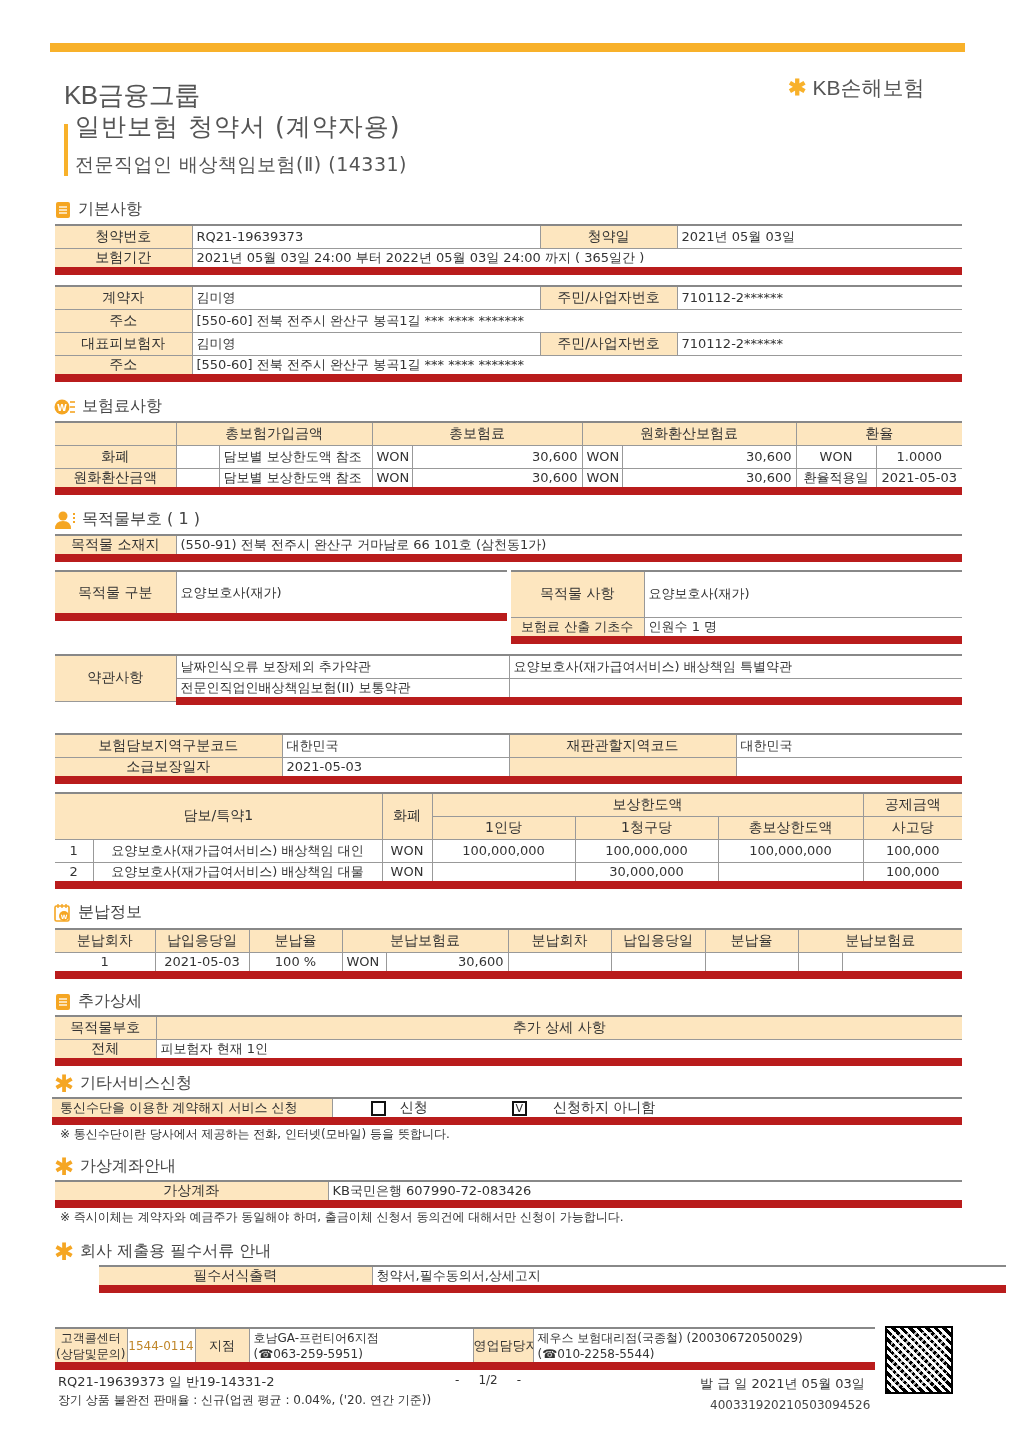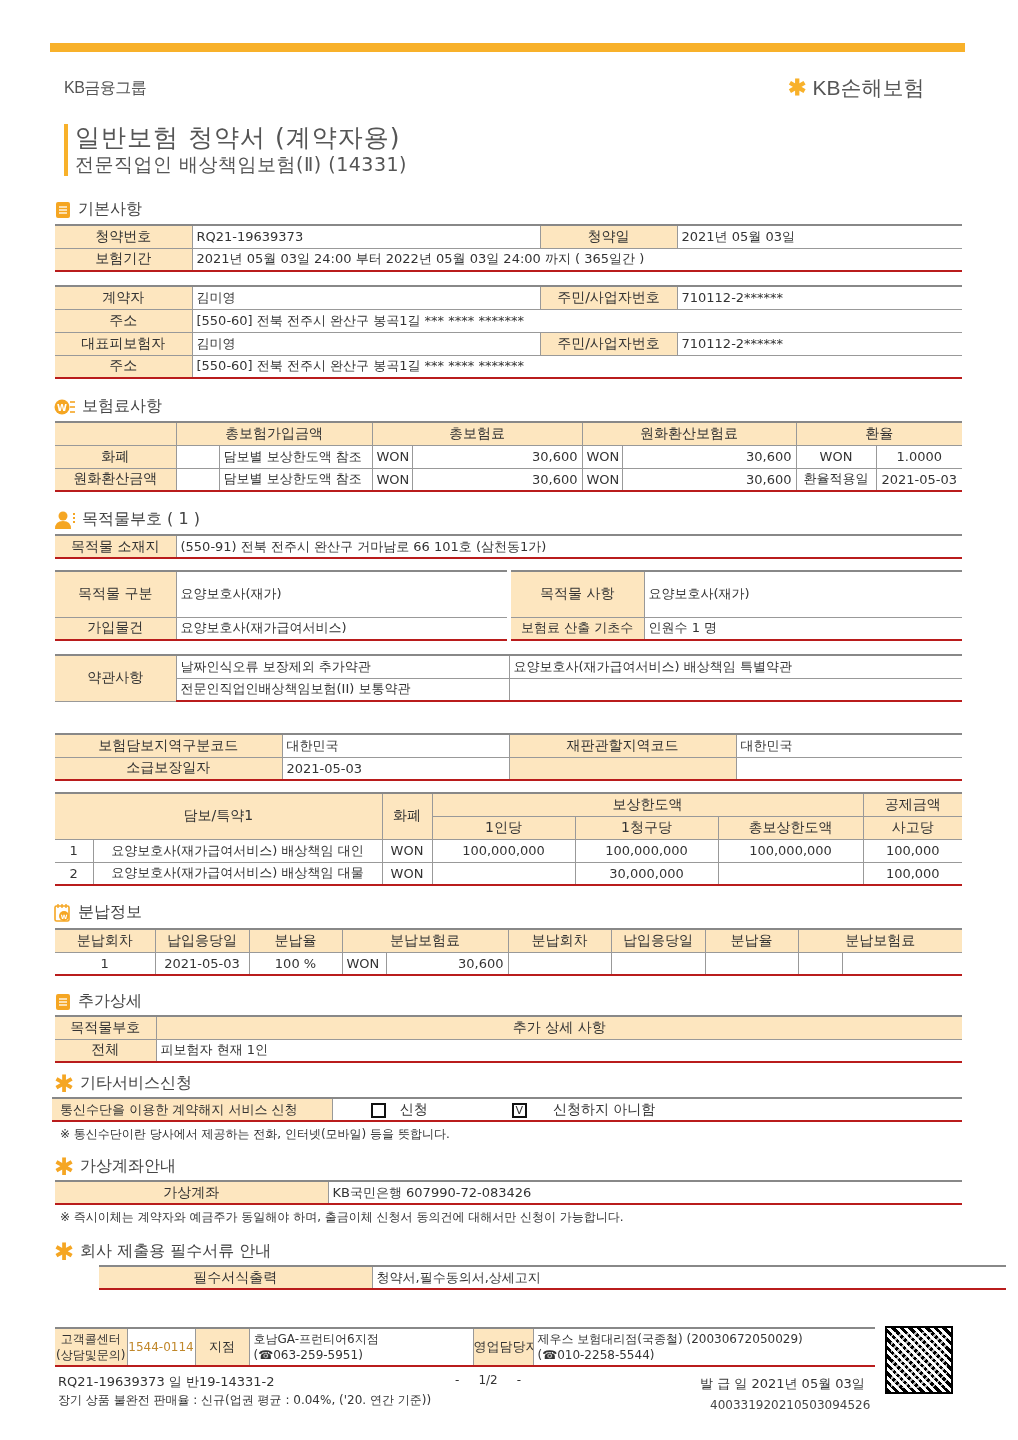--- a/index.html
+++ b/index.html
@@ -1,33 +1,33 @@
 <!DOCTYPE html>
 <html><head>
 <meta charset="utf-8">
 <style>
   * { box-sizing: border-box; margin: 0; padding: 0; }
   body { width: 1018px; height: 1440px; background: #fff; font-family: "DejaVu Sans", "Liberation Sans", sans-serif; color: #333; position: relative; overflow: hidden; }
   .abs { position: absolute; }
   .topbar { left: 50px; top: 43px; width: 915px; height: 9px; background: #f8b12a; }
-  .kb-group { left: 64px; top: 78px; font-size: 16px; color: #555; letter-spacing: -0.5px; font-family: "Liberation Sans", sans-serif; }
+  .kb-group { left: 64px; top: 78px; font-size: 26px; color: #555; letter-spacing: -0.5px; font-family: "Liberation Sans", sans-serif; }
   .kb-logo { left: 788px; top: 74px; display: flex; align-items: center; gap: 6px; font-size: 21px; color: #555; font-family: "Liberation Sans", sans-serif; }
   .kb-logo .star { color: #f8b12a; font-size: 22px; font-weight: bold; }
   .title-bar { left: 64px; top: 124px; width: 4px; height: 52px; background: #f8b12a; }
-  .title1 { left: 75px; top: 121px; font-size: 25px; color: #555; letter-spacing: 1px; }
+  .title1 { left: 75px; top: 110px; font-size: 25px; color: #555; letter-spacing: 1px; }
   .title2 { left: 75px; top: 152px; font-size: 19px; color: #555; letter-spacing: 0.5px; }
   .sec-title { display: flex; align-items: center; gap: 6px; font-size: 16px; color: #444; }
   .sec-title .ic { width: 18px; height: 18px; display: inline-block; }
   table { border-collapse: collapse; position: absolute; font-size: 13px; table-layout: fixed; }
   td { border: 1px solid #999; padding: 0 4px; height: 23px; white-space: nowrap; overflow: hidden; }
   td.h { background: #fde6bf; text-align: center; font-size: 14px; color: #333; }
   td.c { text-align: center; }
   td.r { text-align: right; }
   table.t tr:first-child td { border-top: 2px solid #888; }
-  table.t tr:last-child td { border-bottom: 2px solid #b91c1c; }
+  table.t tr:last-child td { border-bottom: 8px solid #b91c1c; }
   table.t td:first-child { border-left: none; }
   table.t td:last-child { border-right: none; }
   .note { font-size: 12px; color: #333; }
   .chk { display: inline-block; width: 15px; height: 15px; border: 2px solid #111; font-size: 11px; text-align: center; line-height: 11px; vertical-align: middle; }
   .qr { left: 885px; top: 1326px; width: 68px; height: 68px; background:
     repeating-linear-gradient(45deg, #000 0 3px, #fff 3px 6px),
     #000; border: 2px solid #000; }
   .qr::after { content: ""; position: absolute; inset: 4px; background: repeating-linear-gradient(-45deg, rgba(255,255,255,0.7) 0 2px, transparent 2px 5px); }
 </style>
 </head>
@@ -188,24 +188,20 @@
   </table>
 <table class="t" style="left:55px;top:570px;width:452px;">
   <colgroup>
       <col style="width:121px">
       <col>
     </colgroup>
   <tbody>
       <tr>
         <td class="h" style="height:46px">목적물 구분</td>
         <td style="height:46px">요양보호사(재가)</td>
-      </tr>
-  <tr>
-        <td class="h">가입물건</td>
-        <td>요양보호사(재가급여서비스)</td>
       </tr>
 </tbody>
   </table>
 <table class="t" style="left:511px;top:570px;width:451px;">
   <colgroup>
       <col style="width:133px">
       <col>
     </colgroup>
   <tbody>
       <tr>

